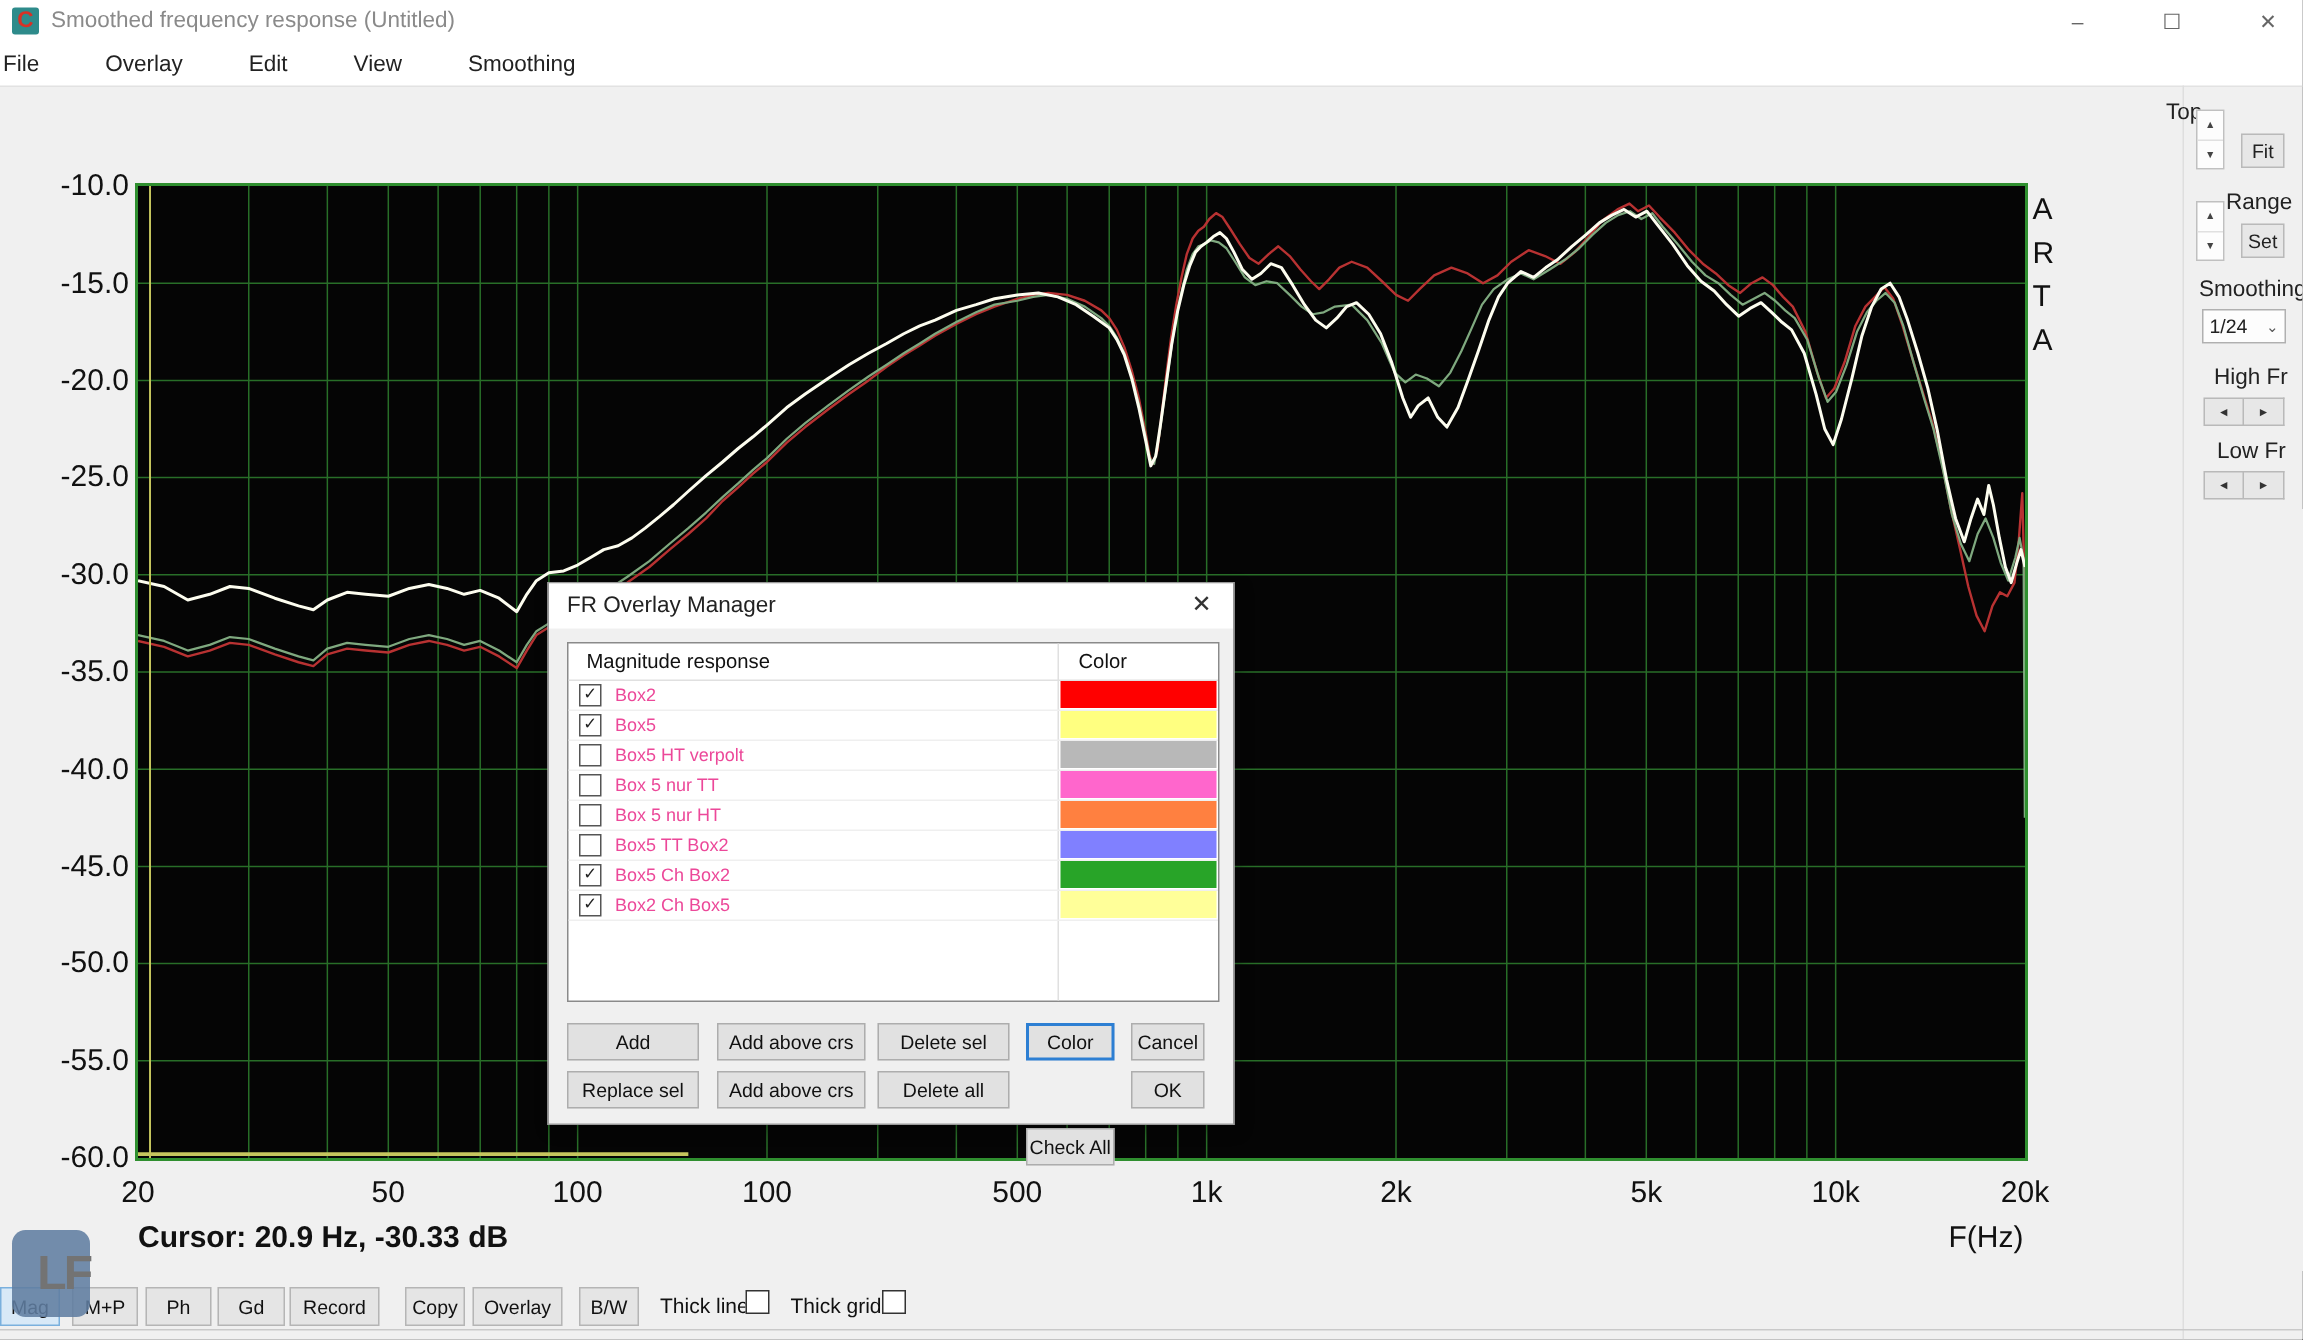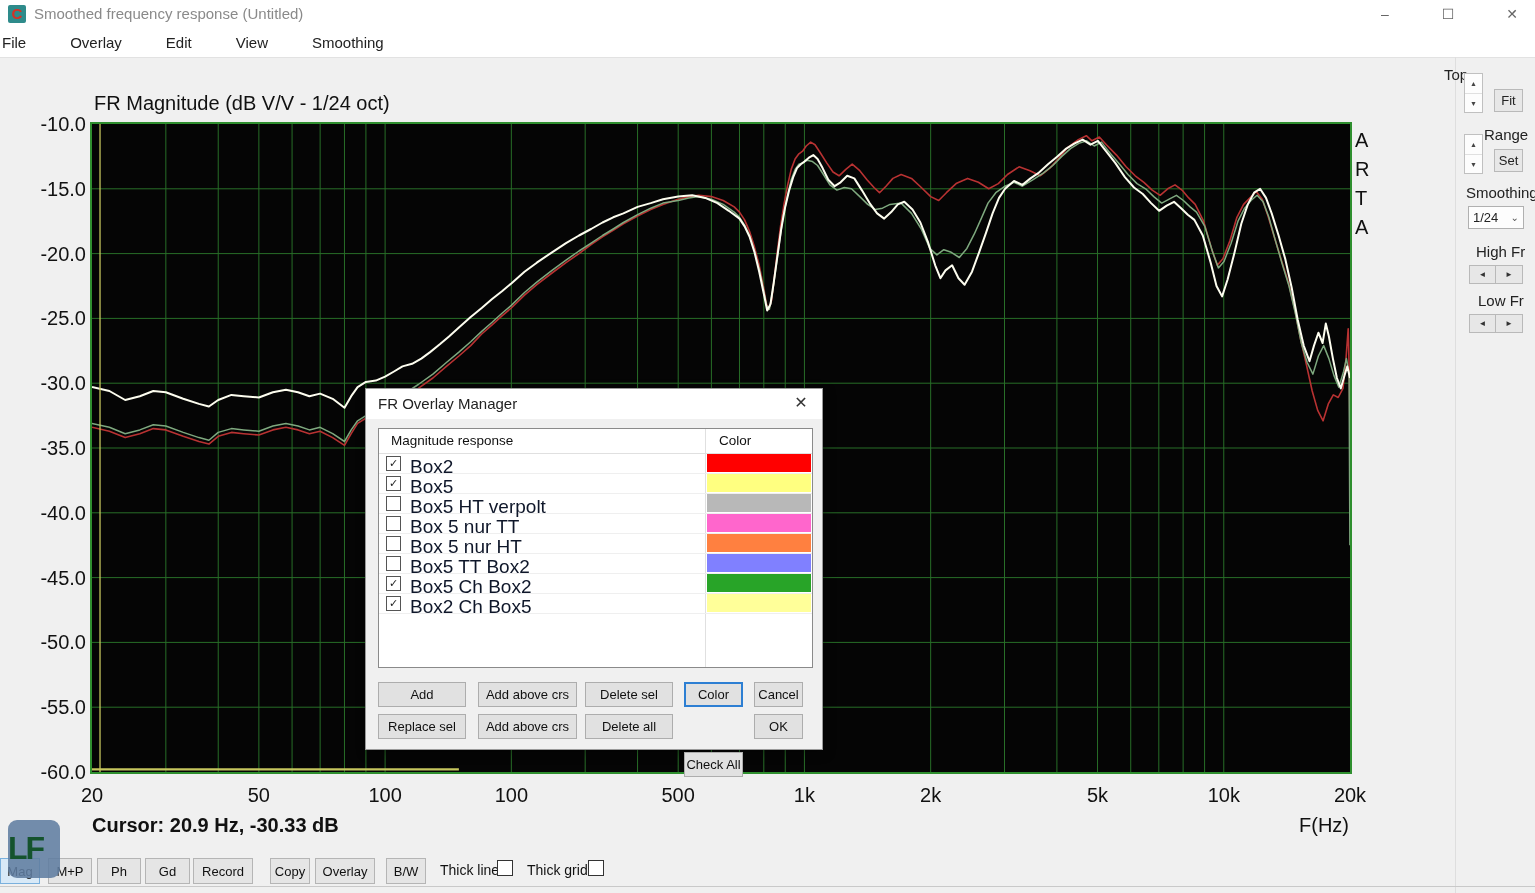--- a/index.html
+++ b/index.html
@@ -43,35 +43,35 @@
   .dlg-title-text{position:absolute;left:12px;top:6px;font-size:15px;color:#222;}
   .dlg-close{position:absolute;right:10px;top:4px;font-size:16px;color:#333;width:22px;text-align:center;}
   .dlg-list{position:absolute;left:12px;top:39px;width:435px;height:240px;background:#ffffff;border:1px solid #8a8a8a;box-sizing:border-box;}
   .col-div{position:absolute;left:326px;top:0;bottom:0;width:1px;background:#e0e0e0;}
   .dlg-head{position:absolute;top:0;left:0;width:100%;height:24px;border-bottom:1px solid #e0e0e0;font-size:13.5px;color:#111;}
   .dlg-head .h1{position:absolute;left:12px;top:4px;}
   .dlg-head .h2{position:absolute;left:340px;top:4px;}
   .dlg-row{position:absolute;left:0;width:100%;height:20px;border-bottom:1px solid #efefef;}
   .chk{position:absolute;left:7px;top:3px;width:13px;height:13px;border:1px solid #555;background:#fff;
     font-size:11px;line-height:13px;text-align:center;color:#222;box-sizing:content-box;}
-  .row-label{position:absolute;left:31px;top:3px;font-size:19px;color:#0f172a;}
+  .row-label{position:absolute;left:31px;top:3px;font-size:12px;color:#ec4899;}
   .swatch{position:absolute;left:328px;top:1px;width:104px;height:18px;}
   .dlg-btn{position:absolute;height:25px;background:#e1e1e1;border:1px solid #adadad;font-size:13px;color:#111;
     display:flex;align-items:center;justify-content:center;box-sizing:border-box;}
   .dlg-btn.focused{border:2px solid #2d7fd3;}
   
   .tbtn{position:absolute;top:858px;height:26px;background:#e5e5e5;border:1px solid #b5b5b5;font-size:13px;color:#111;
     display:flex;align-items:center;justify-content:center;box-sizing:border-box;}
   .tbtn.pressed{background:#d8e9f7;border-color:#7ab0dd;}
   .tchk-label{position:absolute;top:862px;font-size:14px;color:#111;}
   .tchk{position:absolute;top:860px;width:16px;height:16px;border:1px solid #333;background:#fff;box-sizing:border-box;}
   .bottom-line{position:absolute;left:0;top:886px;width:1535px;height:1px;background:#c9c9c9;}
   
   .wm-logo{position:absolute;left:8px;top:820px;width:52px;height:58px;background:rgba(96,125,160,.88);border-radius:9px;
-    color:#14532d;font-weight:bold;font-size:32px;text-align:left;line-height:56px;z-index:45;letter-spacing:-2px;}
+    color:#737373;font-weight:bold;font-size:32px;text-align:right;line-height:56px;z-index:45;letter-spacing:-2px;}
   .wm-text{position:absolute;left:2px;top:852px;font-size:30px;font-weight:bold;color:#4a79b4;z-index:45;
     text-shadow:-1px -1px 0 #23344f,1px -1px 0 #23344f,-1px 1px 0 #23344f,1px 1px 0 #23344f;}
   .side-sep{position:absolute;left:1455px;top:57px;width:1px;height:836px;background:#dedede;}
 </style>
 </head>
 <body>
 
 <div id="win">
 
   <div class="titlebar">
@@ -83,21 +83,20 @@
   </div>
 
   <div class="menubar">
       <span class="menu-item">File</span>
       <span class="menu-item">Overlay</span>
       <span class="menu-item">Edit</span>
       <span class="menu-item">View</span>
       <span class="menu-item">Smoothing</span>
     </div>
 
-  <div class="plot-title">FR Magnitude (dB V/V - 1/24 oct)</div>
   <div id="ylabels">
       <div class="ylab" style="left: 0px; top: 113px;">-10.0</div>
       <div class="ylab" style="left: 0px; top: 177.8px;">-15.0</div>
       <div class="ylab" style="left: 0px; top: 242.6px;">-20.0</div>
       <div class="ylab" style="left: 0px; top: 307.4px;">-25.0</div>
       <div class="ylab" style="left: 0px; top: 372.2px;">-30.0</div>
       <div class="ylab" style="left: 0px; top: 437px;">-35.0</div>
       <div class="ylab" style="left: 0px; top: 501.8px;">-40.0</div>
       <div class="ylab" style="left: 0px; top: 566.6px;">-45.0</div>
       <div class="ylab" style="left: 0px; top: 631.4px;">-50.0</div>

